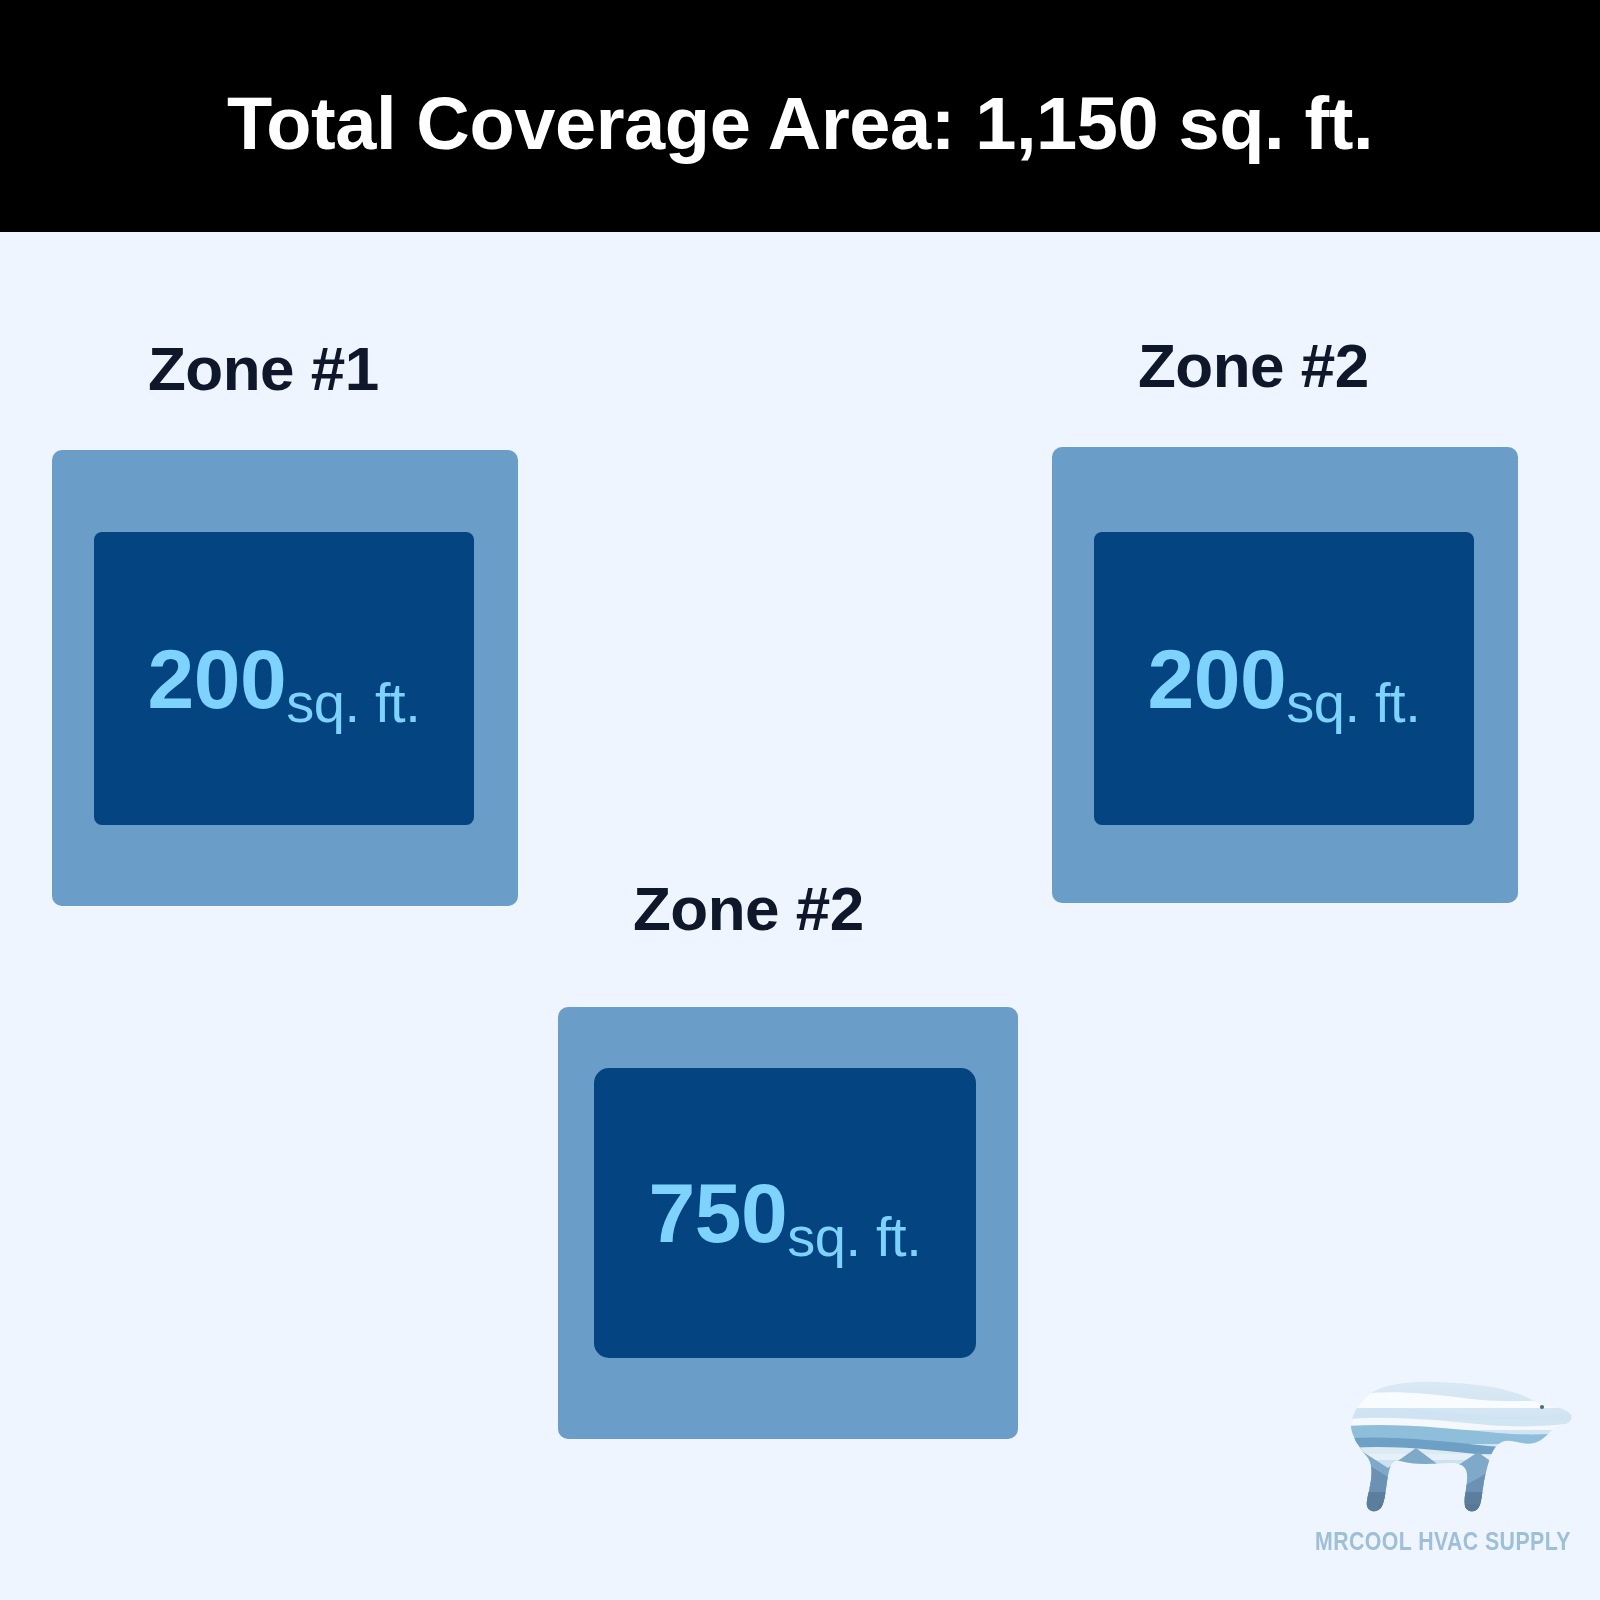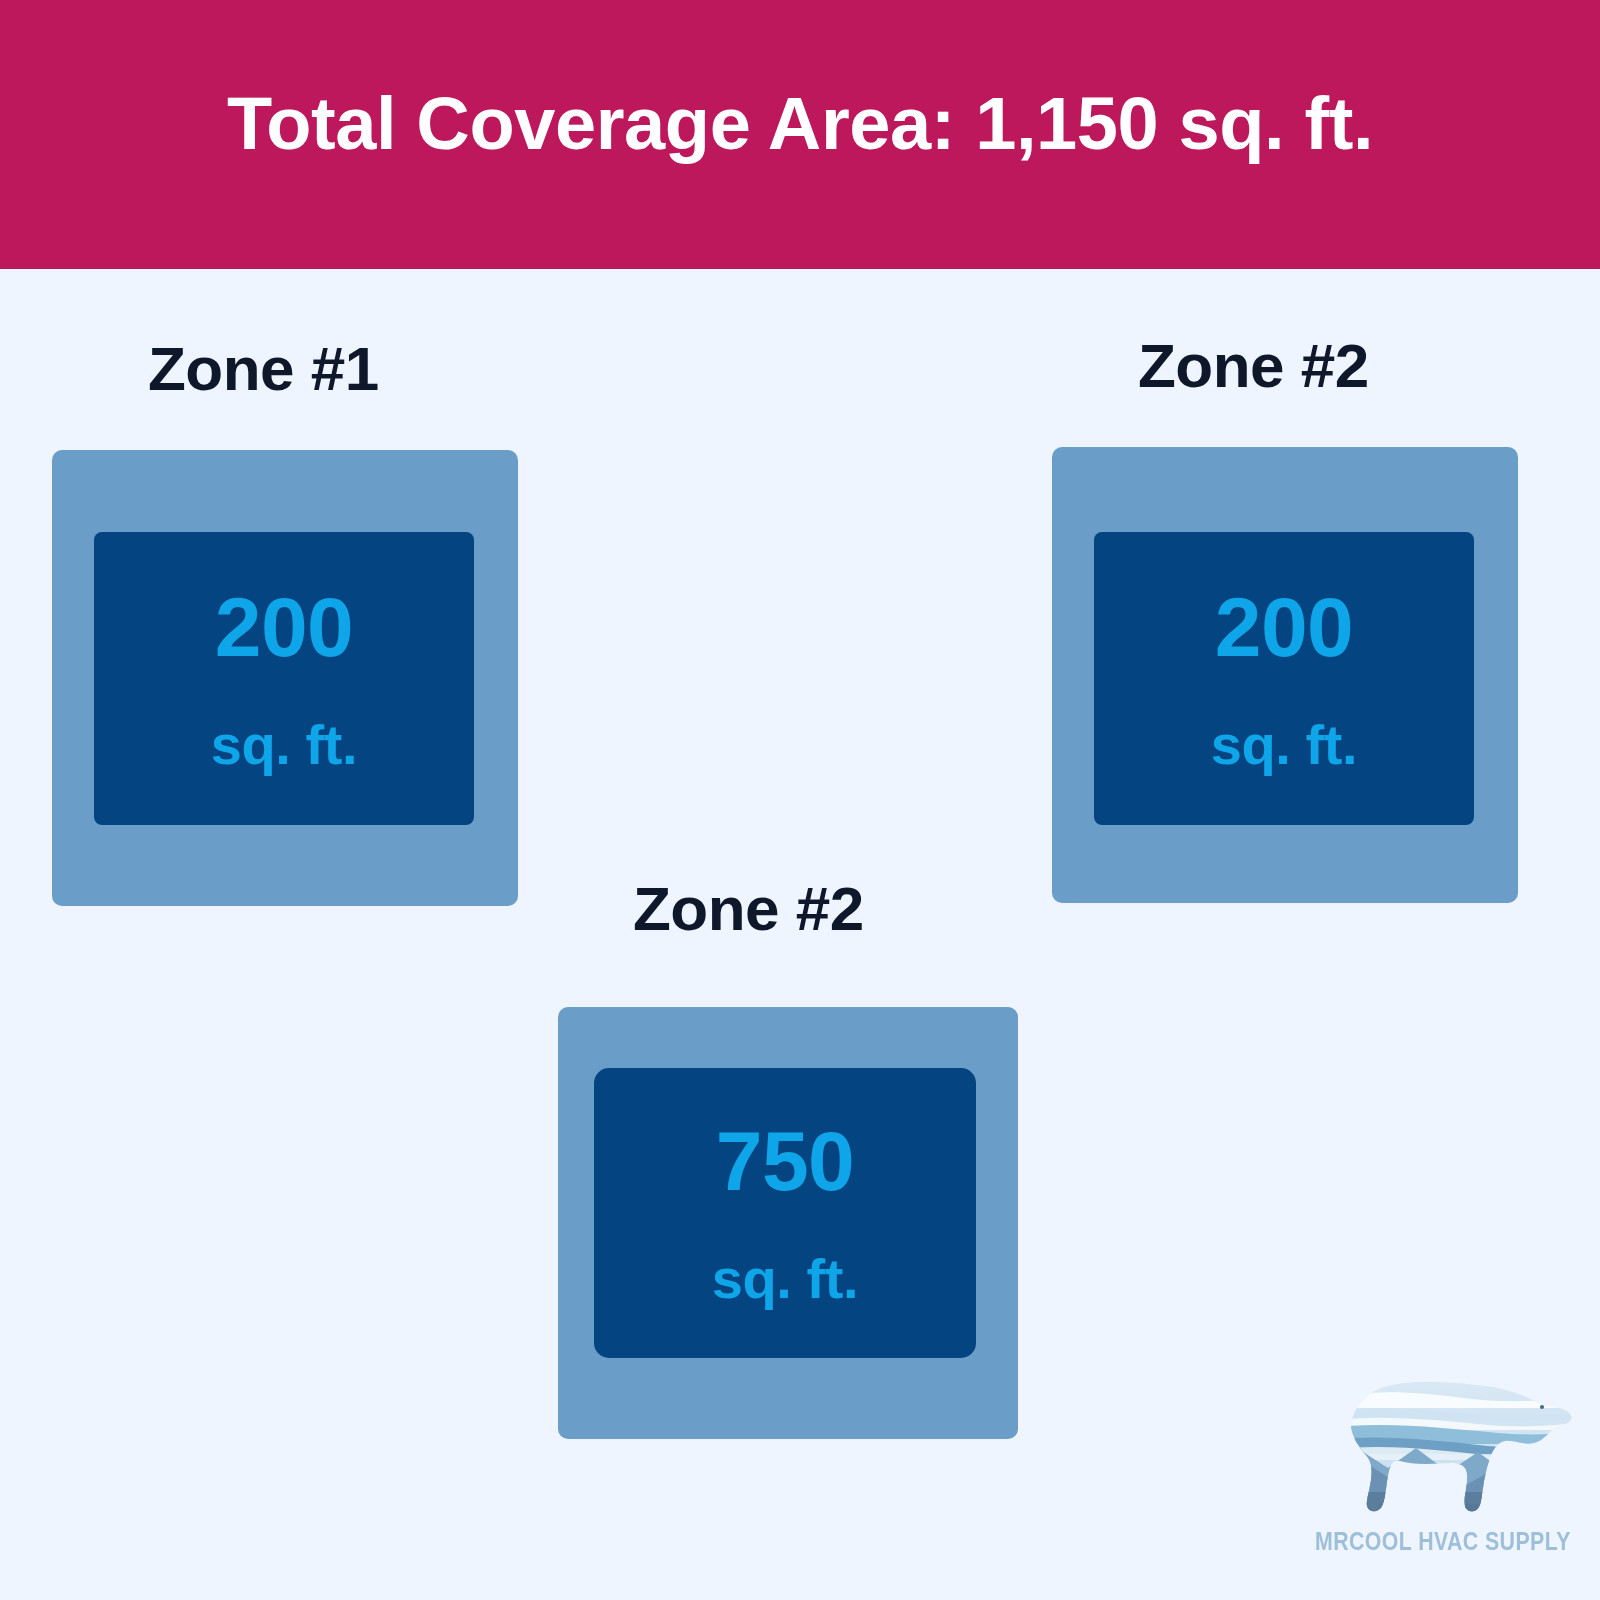--- a/index.html
+++ b/index.html
@@ -16,22 +16,22 @@
     font-family: "Liberation Sans", sans-serif;
     position: relative;
   }
 
   
   .banner {
     position: absolute;
     left: 0;
     top: 0;
     width: 1600px;
-    height: 269px;
-    background: #be185d;
+    height: 232px;
+    background: #000000;
   }
 
   .banner-title {
     position: absolute;
     left: 0;
     top: 0;
     width: 1600px;
     height: 232px;
     display: flex;
     align-items: center;
@@ -62,36 +62,36 @@
     position: absolute;
     background: #6a9ec9;
     border-radius: 10px;
   }
 
   .zone-inner {
     position: absolute;
     background: #044480;
     border-radius: 8px;
     display: flex;
-    flex-direction: column;
+    flex-direction: row;
     align-items: center;
     justify-content: center;
-    color: #0ea5e9;
+    color: #7dd3fc;
   }
 
   .zone-value {
     font-size: 84px;
     font-weight: bold;
     line-height: 1;
     letter-spacing: -0.5px;
   }
 
   .zone-unit {
     font-size: 56px;
-    font-weight: bold;
+    font-weight: normal;
     line-height: 1;
     letter-spacing: -0.4px;
     margin-top: 48px;
   }
 
   
   #zone-1 .zone-label { left: 148px;  top: 333px; }
   #zone-1 .zone-outer { left: 52px;   top: 450px;  width: 466px; height: 456px; }
   #zone-1 .zone-inner { left: 94px;   top: 532px;  width: 380px; height: 293px; }
 

